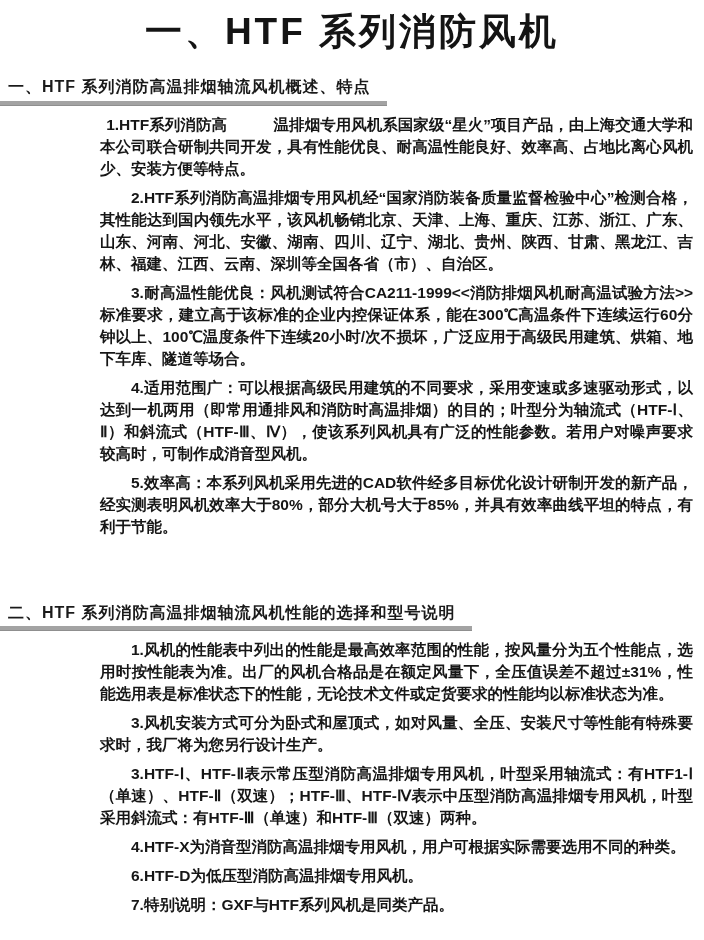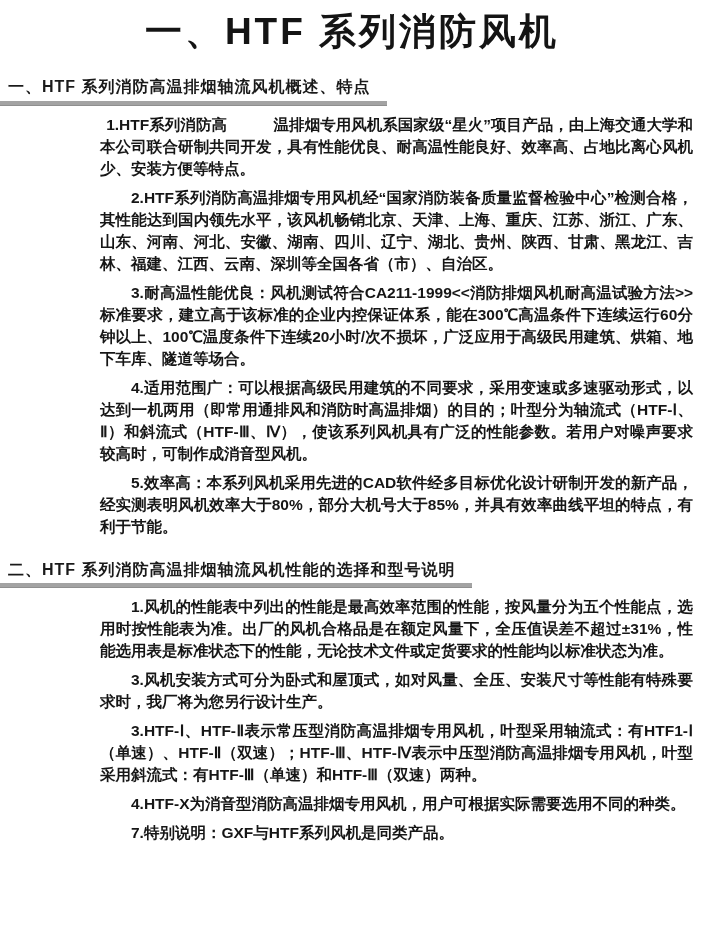--- a/index.html
+++ b/index.html
@@ -31,21 +31,21 @@
     margin: 0;
     font-size: 16px;
     letter-spacing: 1px;
     line-height: 1.15;
     color: #1a1a1a;
     padding: 0 16px 4px 8px;
     border-bottom: 4px solid #a3a3a3;
     box-shadow: 0 1px 0 #8f8f8f;
   }
   .section-1 .section-heading { margin-top: 24px; }
-  .section-2 .section-heading { margin-top: 16px; }
+  .section-2 .section-heading { margin-top: 59px; }
   .content {
     margin: 9px 2px 0 93px;
     width: 607px;
     font-size: 15.5px;
     line-height: 22px;
     text-align: justify;
     color: #161616;
   }
   .para {
     margin: 7px;
@@ -73,17 +73,18 @@
     </div>
   </div>
 
   <div class="section section-2">
     <h2 class="section-heading">二、HTF 系列消防高温排烟轴流风机性能的选择和型号说明</h2>
     <div class="content">
       <p class="para">1.风机的性能表中列出的性能是最高效率范围的性能，按风量分为五个性能点，选用时按性能表为准。出厂的风机合格品是在额定风量下，全压值误差不超过±31%，性能选用表是标准状态下的性能，无论技术文件或定货要求的性能均以标准状态为准。</p>
       <p class="para">3.风机安装方式可分为卧式和屋顶式，如对风量、全压、安装尺寸等性能有特殊要求时，我厂将为您另行设计生产。</p>
       <p class="para">3.HTF-Ⅰ、HTF-Ⅱ表示常压型消防高温排烟专用风机，叶型采用轴流式：有HTF1-Ⅰ（单速）、HTF-Ⅱ（双速）；HTF-Ⅲ、HTF-Ⅳ表示中压型消防高温排烟专用风机，叶型采用斜流式：有HTF-Ⅲ（单速）和HTF-Ⅲ（双速）两种。</p>
       <p class="para">4.HTF-X为消音型消防高温排烟专用风机，用户可根据实际需要选用不同的种类。</p>
+      <p class="para">6.HTF-D为低压型消防高温排烟专用风机。</p>
       <p class="para">7.特别说明：GXF与HTF系列风机是同类产品。</p>
     </div>
   </div>
 
 </div>
 
 </body></html>

